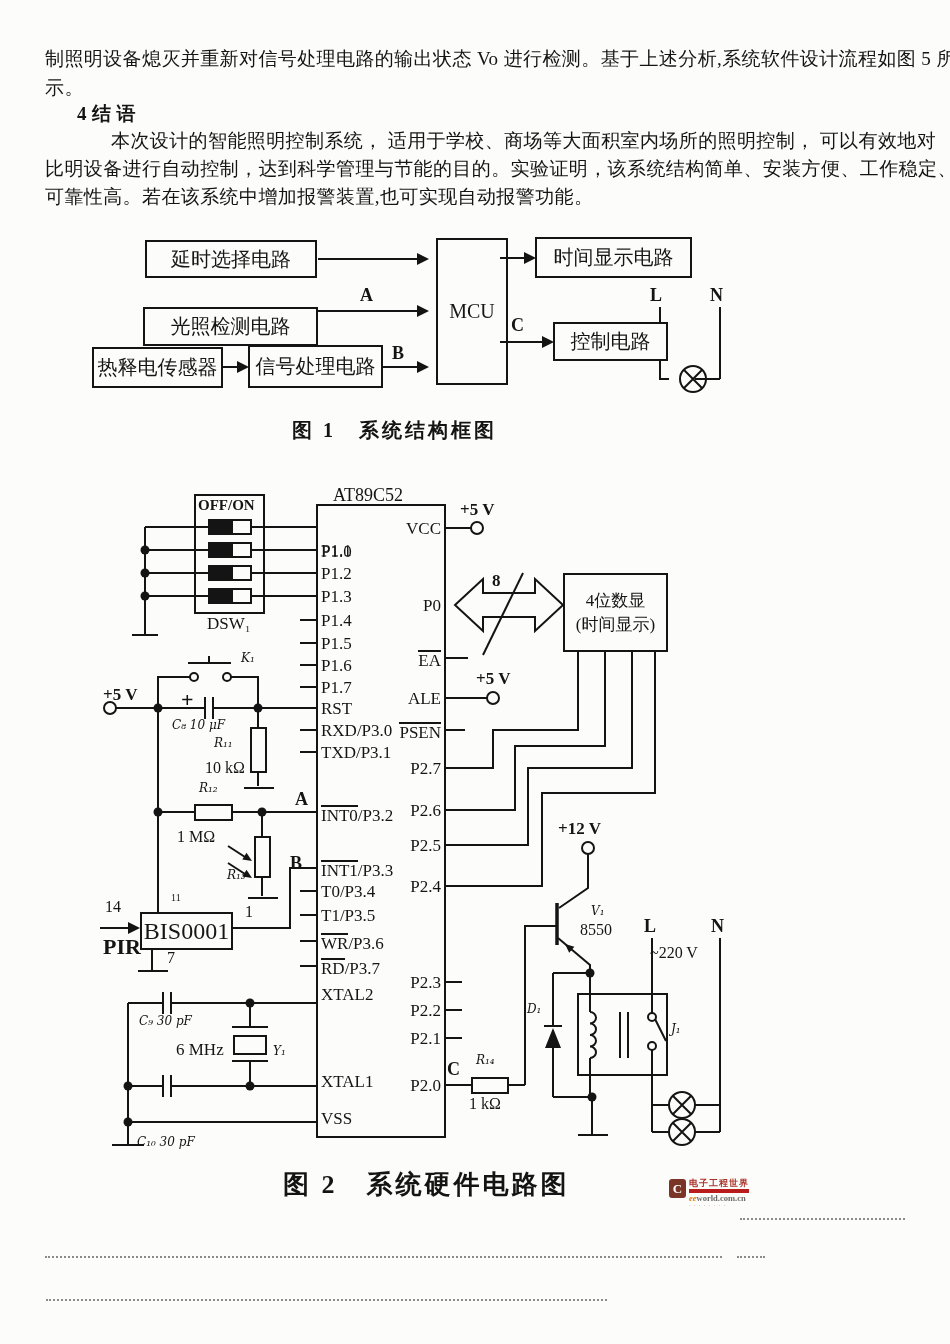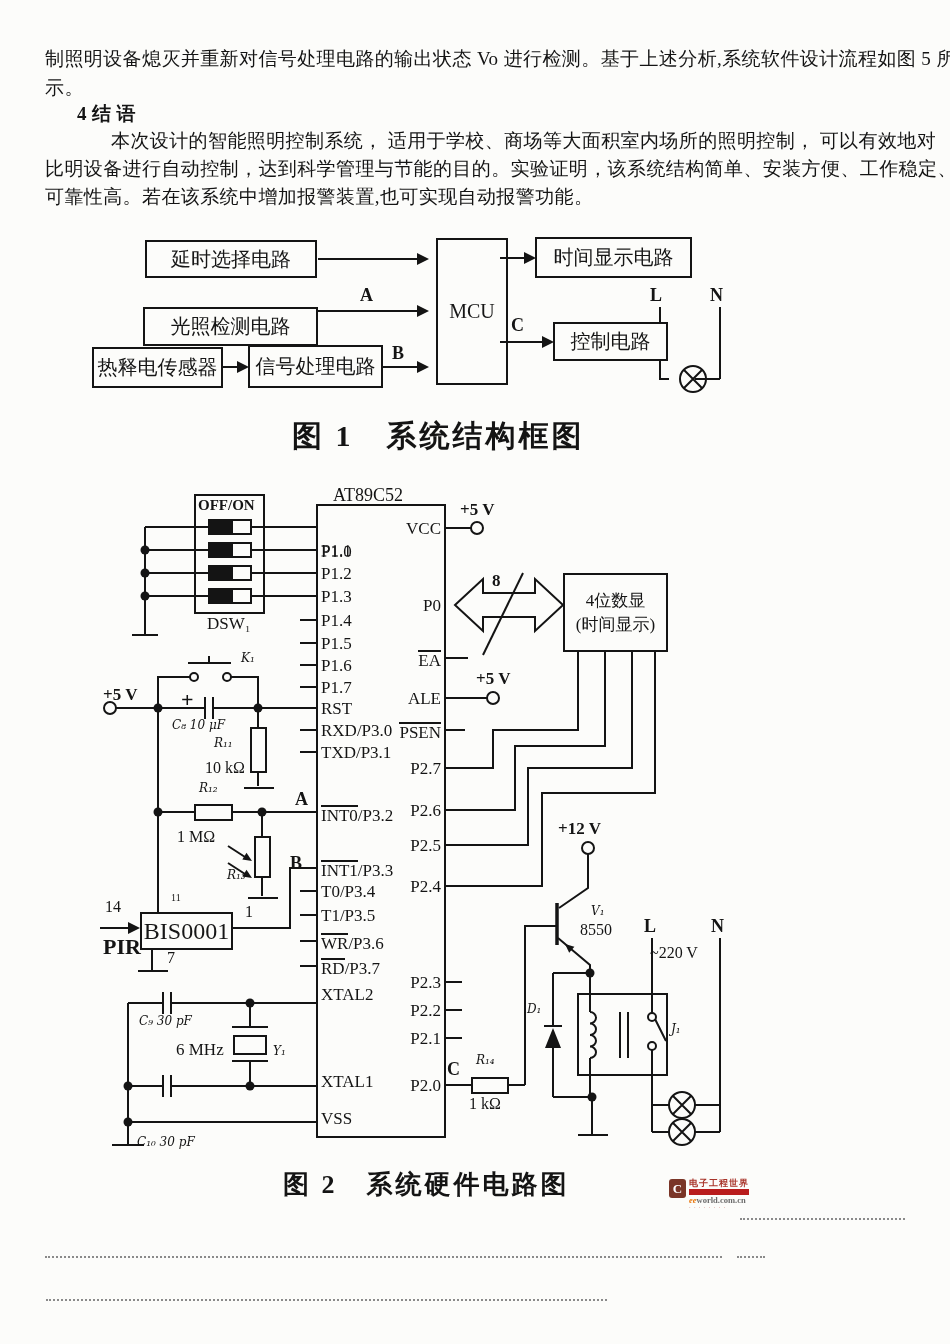--- a/index.html
+++ b/index.html
@@ -17,21 +17,21 @@
        justify-content:center;text-align:center;background:transparent;}
   .cn{font-size:20px;}
   svg{position:absolute;left:0;top:0;}
   .swblack{position:absolute;background:#141414;width:23px;height:16px;}
   .swwhite{position:absolute;background:#fcfcfa;border:2px solid #141414;width:17px;height:12px;}
   .dotted{position:absolute;height:0;border-top:2px dotted #8a8a8a;}
   .wm{position:absolute;left:669px;top:1179px;display:flex;gap:3px;align-items:flex-start;}
   .wm-logo{width:17px;height:19px;background:#7a3527;border-radius:3px;color:#fff;
            font-size:13px;font-weight:bold;display:flex;align-items:center;justify-content:center;}
   .wm-brand{font-size:9px;color:#a8342a;font-weight:bold;letter-spacing:1px;
-            border-bottom:6px solid #b91c1c;line-height:1.1;}
+            border-bottom:4px solid #b91c1c;line-height:1.1;}
   .wm-site{font-size:8.5px;line-height:1.2;}
   .wm-ee{color:#e8750a;font-weight:bold;font-style:italic;}
   .wm-rest{color:#6b6b6b;font-weight:bold;}
   .wm-tag{font-size:5px;color:#c0392b;letter-spacing:1px;line-height:1.2;}
 </style>
 </head>
 <body>
 
 <span class="lb para" style="left:45px;top:49px;">制照明设备熄灭并重新对信号处理电路的输出状态 Vo 进行检测。基于上述分析,系统软件设计流程如图 5 所</span>
 <span class="lb para" style="left:45px;top:78px;">示。</span>
@@ -164,21 +164,21 @@
     <span>时间显示电路</span>
   </div>
 <div class="box cn" style="left:553px;top:322px;width:111px;height:35px;">
     <span>控制电路</span>
   </div>
 <span class="lb sig" style="left:360px;top:286px;">A</span>
 <span class="lb sig" style="left:392px;top:344px;">B</span>
 <span class="lb sig" style="left:511px;top:316px;">C</span>
 <span class="lb sig" style="left:650px;top:286px;">L</span>
 <span class="lb sig" style="left:710px;top:286px;">N</span>
-<span class="lb bold" style="left:292px;top:420px;font-size:30px;letter-spacing:3px;">图 1　系统结构框图</span>
+<span class="lb bold" style="left:292px;top:420px;font-size:20px;letter-spacing:3px;">图 1　系统结构框图</span>
 
 <span class="lb" style="left:333px;top:486px;font-size:18px;">AT89C52</span>
 
 <div class="box" style="left:194px;top:494px;width:67px;height:116px;"></div>
 <span class="lb bold" style="left:198px;top:498px;font-size:15px;">OFF/ON</span>
 <div class="swblack" style="left:208px;top:519px;"></div>
 <div class="swwhite" style="left:231px;top:519px;"></div>
 <div class="swblack" style="left:208px;top:542px;"></div>
 <div class="swwhite" style="left:231px;top:542px;"></div>
 <div class="swblack" style="left:208px;top:565px;"></div>

